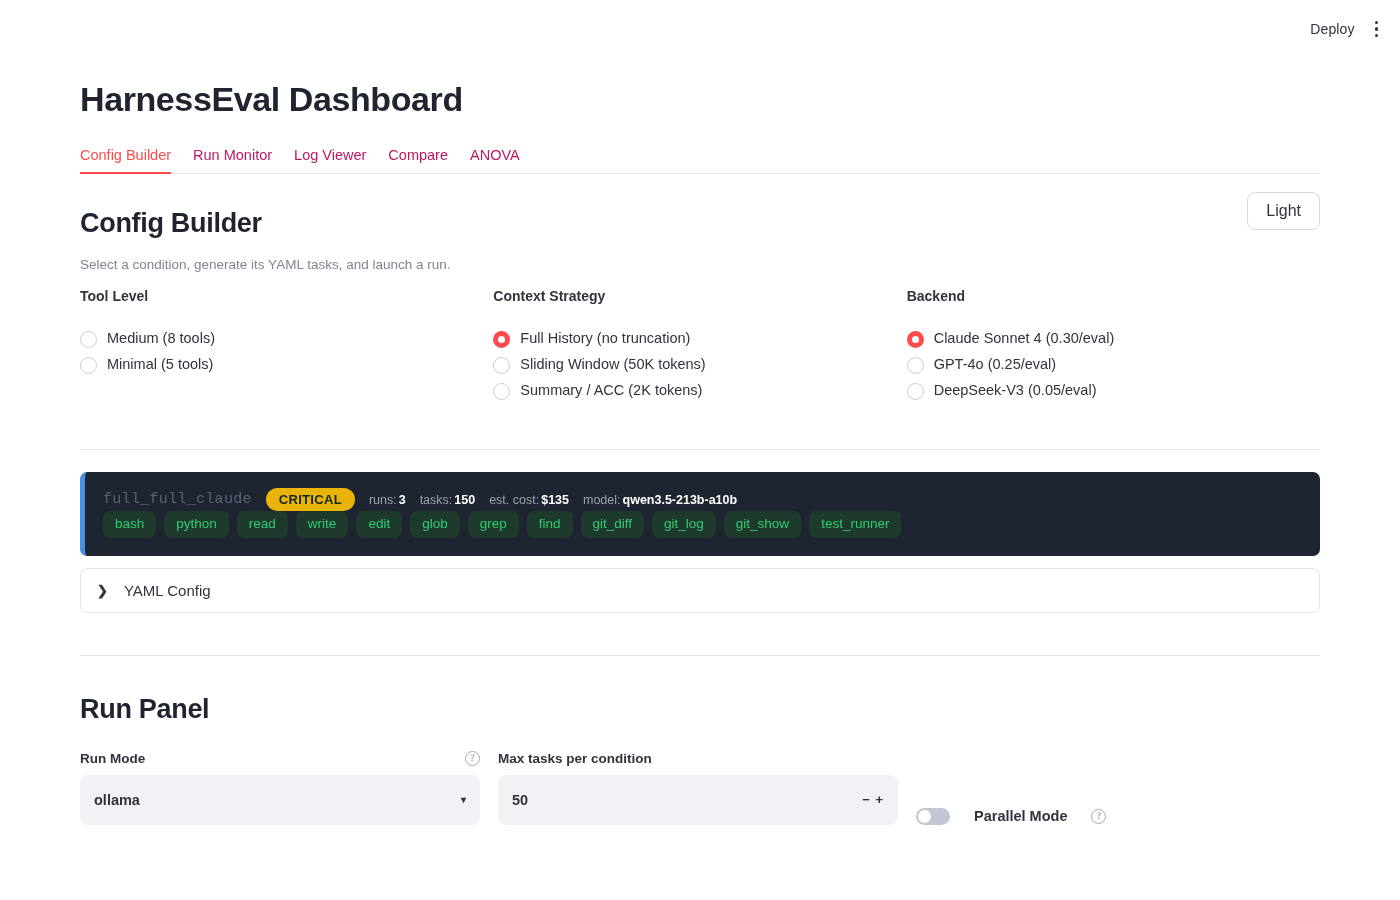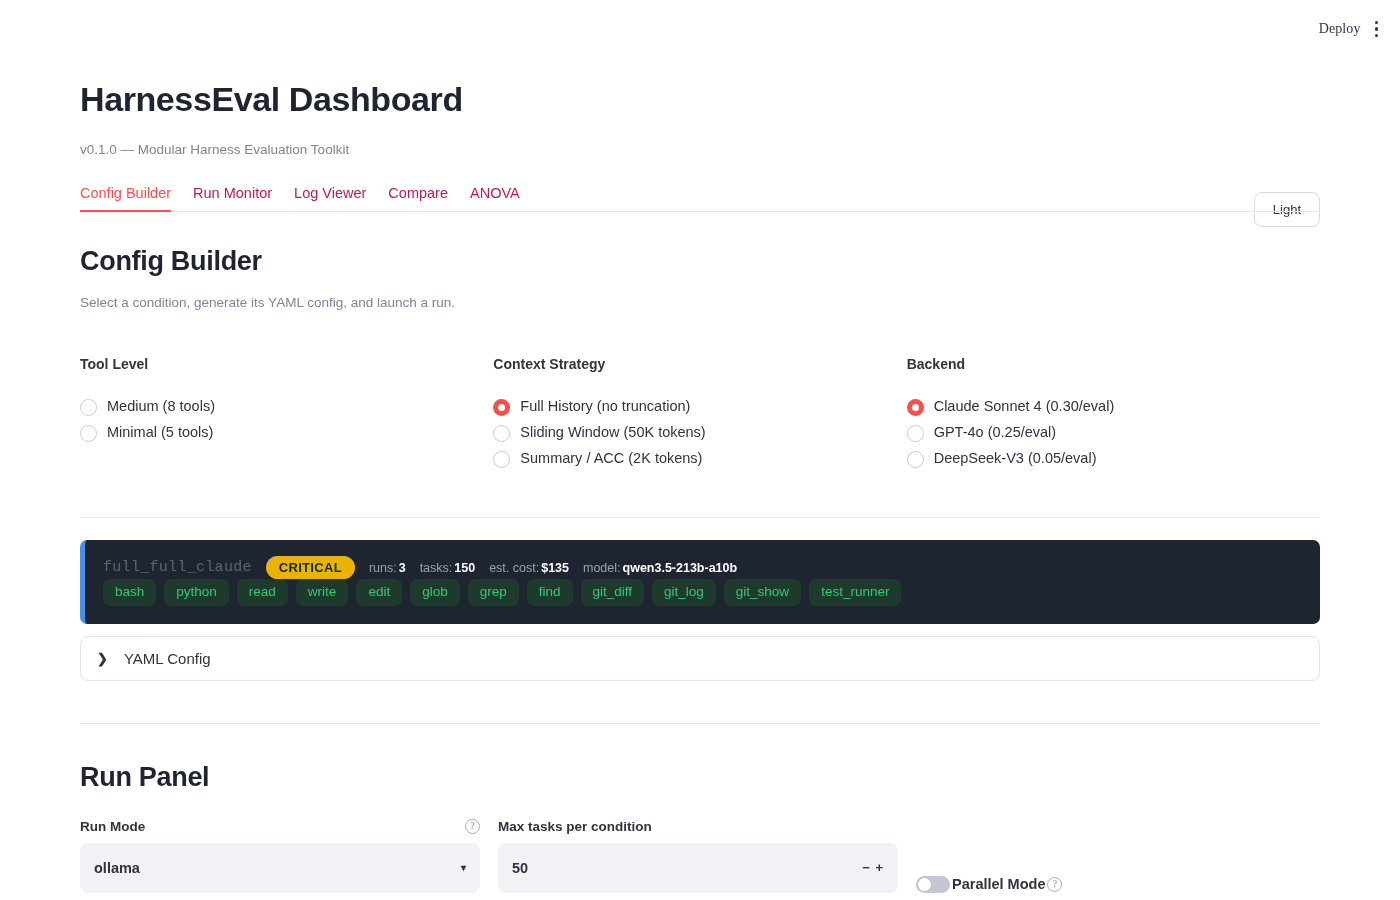--- a/index.html
+++ b/index.html
@@ -17,22 +17,21 @@
     -webkit-font-smoothing: antialiased;
   }
 
   
   .topbar {
     height: 58px;
     display: flex;
     align-items: center;
     justify-content: flex-end;
     padding-right: 20px;
-    gap: 12px;
-    font-family: Liberation Serif, serif;
+    gap: 18px;
   }
   .deploy-btn {
     font-size: 14px;
     color: #31333f;
     background: none;
     border: none;
     cursor: pointer;
     font-family: inherit;
     letter-spacing: .1px;
   }
@@ -107,21 +106,21 @@
   }
   .section-sub {
     font-size: 13.5px;
     color: #808495;
     margin-top: 18px;
   }
 
   
   .cols {
     display: flex;
-    margin-top: 46px;
+    margin-top: 16px;
   }
   .col { width: 418px; }
   .col-label {
     font-size: 14px;
     font-weight: 700;
     color: #31333f;
     margin-bottom: 25px;
   }
   .radio-row {
     display: flex;
@@ -281,21 +280,21 @@
     font-size: 14.5px;
     color: #31333f;
     cursor: pointer;
   }
   .caret { color: #31333f; font-size: 10px; }
   .stepper-marks { color: #31333f; font-size: 13px; letter-spacing: 1px; }
 
   .toggle-wrap {
     display: flex;
     align-items: center;
-    gap: 2px;
+    gap: 24px;
     margin-top: 22px;
   }
   .toggle {
     width: 34px; height: 17px;
     border-radius: 10px;
     background: #c2c6d2;
     position: relative;
     cursor: pointer;
     flex: 0 0 auto;
   }
@@ -310,21 +309,21 @@
 
   
   .theme-btn {
     position: absolute;
     right: 80px;
     top: 112px;
     border: 1px solid #d7d9e0;
     background: #fff;
     border-radius: 8px;
     padding: 9px 18px;
-    font-size: 13px;
+    font-size: 16px;
     color: #31333f;
     cursor: pointer;
     font-family: inherit;
   }
   .rel { position: relative; }
 </style>
 </head>
 <body>
 
 <div class="topbar">
@@ -334,32 +333,31 @@
     <span></span>
     <span></span>
   </div>
 </div>
 
 <div class="page rel">
   <button class="theme-btn">Light</button>
 
   <div class="inner">
     <h1 class="app-title">HarnessEval Dashboard</h1>
-    <div class="app-caption">v0.1.0 — Modular Harness Evaluation Toolkit</div>
 
     <div class="tabs">
       <div class="tab active">Config Builder</div>
       <div class="tab">Run Monitor</div>
       <div class="tab">Log Viewer</div>
       <div class="tab">Compare</div>
       <div class="tab">ANOVA</div>
     </div>
 
     <h2 class="section-title">Config Builder</h2>
-    <div class="section-sub">Select a condition, generate its YAML config, and launch a run.</div>
+    <div class="section-sub">Select a condition, generate its YAML tasks, and launch a run.</div>
 
     <div class="cols">
 
       <div class="col">
         <div class="col-label">Tool Level</div>
         <div class="radio-row">
           <span class="radio"></span>
           <span class="radio-label">Medium (8 tools)</span>
         </div>
         <div class="radio-row">

